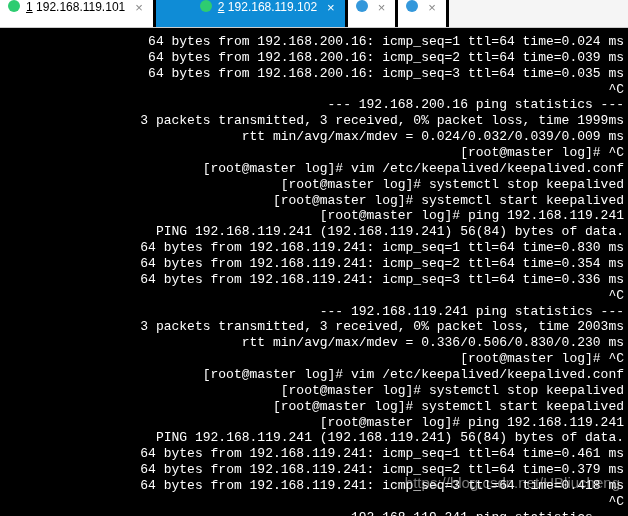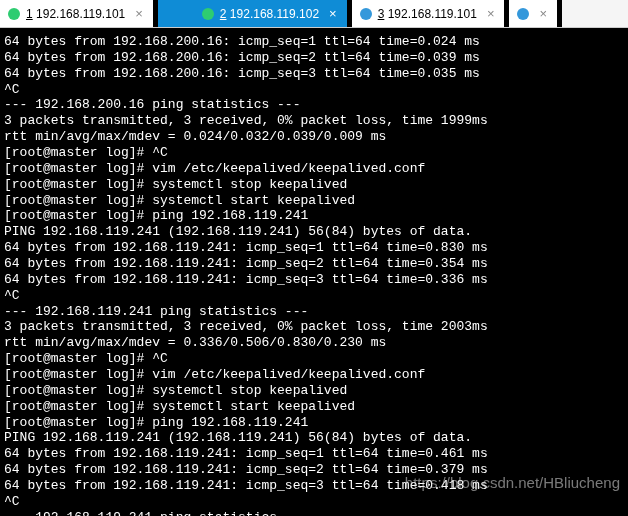--- a/index.html
+++ b/index.html
@@ -11,23 +11,22 @@
       overflow: hidden;
     }
     .tabs {
       display: flex;
       background: #f5f5f5;
       border-bottom: 1px solid #ccc;
       height: 28px;
     }
     .tab {
       display: flex;
-      align-items: center;
       padding: 0 10px 0 8px;
-      border-right: 5px solid #000000;
+      border-right: 3px solid #000000;
       font-size: 12px;
       cursor: pointer;
       gap: 6px;
       white-space: nowrap;
       background: #fff;
     }
     .tab.active {
       background: #0f8cd6;
       color: #fff;
       padding-left: 44px;
@@ -52,20 +51,21 @@
       background: #000;
       color: #fff;
       font-family: "Consolas", "Courier New", monospace;
       font-size: 13px;
       line-height: 1.22;
       padding: 6px 4px;
       height: calc(516px - 28px);
       overflow: hidden;
       white-space: pre;
       position: relative;
+      text-align: right;
     }
     .watermark {
       position: absolute;
       right: 8px;
       bottom: 24px;
       color: rgba(220,220,220,0.55);
       font-family: Arial, sans-serif;
       font-size: 15px;
       pointer-events: none;
     }
@@ -79,21 +79,20 @@
     <span><span class="tab-num">1</span> <span>192.168.119.101</span></span>
     <span class="tab-close">×</span>
   </div>
   <div class="tab active">
     <span class="status-dot status-green"></span>
     <span><span class="tab-num">2</span> <span>192.168.119.102</span></span>
     <span class="tab-close">×</span>
   </div>
   <div class="tab">
     <span class="status-dot status-blue"></span>
-    <span><span class="tab-num">3</span> <span>192.168.119.101</span></span>
     <span class="tab-close">×</span>
   </div>
   <div class="tab">
     <span class="status-dot status-blue"></span>
     <span class="tab-close">×</span>
   </div>
 </div>
 
 <div class="terminal" id="terminal"><div>64 bytes from 192.168.200.16: icmp_seq=1 ttl=64 time=0.024 ms</div><div>64 bytes from 192.168.200.16: icmp_seq=2 ttl=64 time=0.039 ms</div><div>64 bytes from 192.168.200.16: icmp_seq=3 ttl=64 time=0.035 ms</div><div>^C</div><div>--- 192.168.200.16 ping statistics ---</div><div>3 packets transmitted, 3 received, 0% packet loss, time 1999ms</div><div>rtt min/avg/max/mdev = 0.024/0.032/0.039/0.009 ms</div><div>[root@master log]# ^C</div><div>[root@master log]# vim /etc/keepalived/keepalived.conf</div><div>[root@master log]# systemctl stop keepalived</div><div>[root@master log]# systemctl start keepalived</div><div>[root@master log]# ping 192.168.119.241</div><div>PING 192.168.119.241 (192.168.119.241) 56(84) bytes of data.</div><div>64 bytes from 192.168.119.241: icmp_seq=1 ttl=64 time=0.830 ms</div><div>64 bytes from 192.168.119.241: icmp_seq=2 ttl=64 time=0.354 ms</div><div>64 bytes from 192.168.119.241: icmp_seq=3 ttl=64 time=0.336 ms</div><div>^C</div><div>--- 192.168.119.241 ping statistics ---</div><div>3 packets transmitted, 3 received, 0% packet loss, time 2003ms</div><div>rtt min/avg/max/mdev = 0.336/0.506/0.830/0.230 ms</div><div>[root@master log]# ^C</div><div>[root@master log]# vim /etc/keepalived/keepalived.conf</div><div>[root@master log]# systemctl stop keepalived</div><div>[root@master log]# systemctl start keepalived</div><div>[root@master log]# ping 192.168.119.241</div><div>PING 192.168.119.241 (192.168.119.241) 56(84) bytes of data.</div><div>64 bytes from 192.168.119.241: icmp_seq=1 ttl=64 time=0.461 ms</div><div>64 bytes from 192.168.119.241: icmp_seq=2 ttl=64 time=0.379 ms</div><div>64 bytes from 192.168.119.241: icmp_seq=3 ttl=64 time=0.418 ms</div><div>^C</div><div>--- 192.168.119.241 ping statistics ---</div><div class="watermark">https://blog.csdn.net/HBliucheng</div></div>
 

